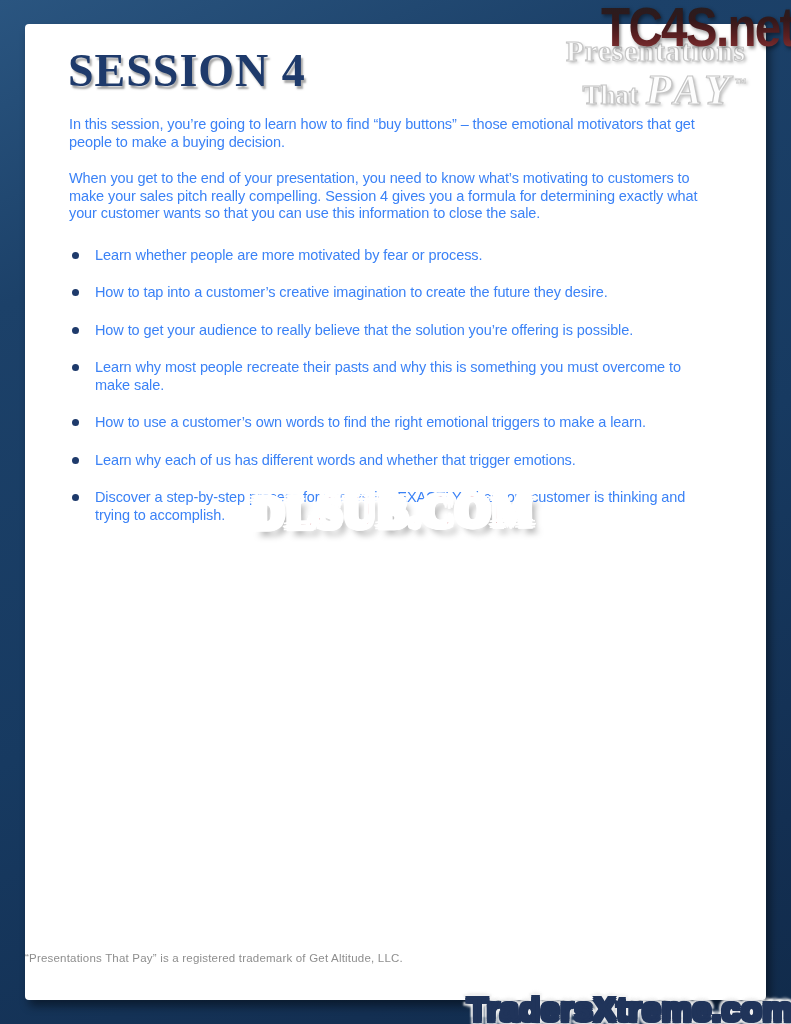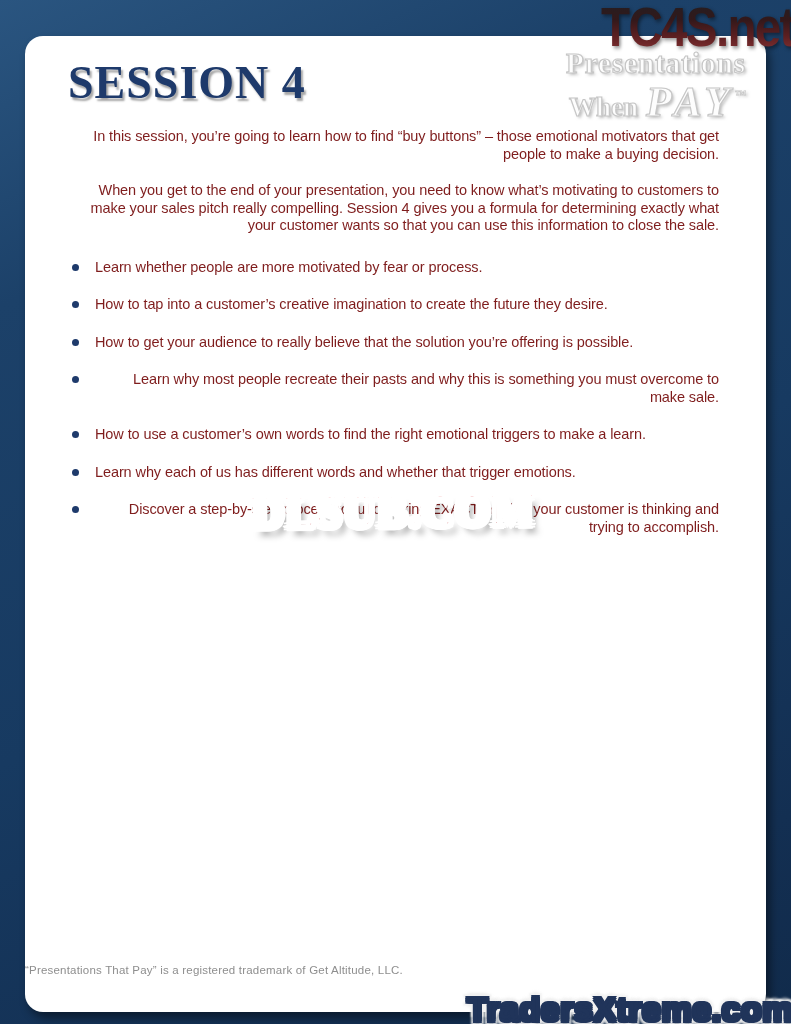--- a/index.html
+++ b/index.html
@@ -3,43 +3,42 @@
 <meta charset="utf-8">
 <style>
   html,body{margin:0;padding:0;background:#0f2846;}
   .stage{
     position:relative;width:791px;height:1024px;overflow:hidden;
     background:linear-gradient(155deg,#2a5580 0%,#1c4169 22%,#173a61 55%,#132f52 85%,#112b4b 100%);
     font-family:"Liberation Sans",sans-serif;
   }
   .card{
     position:absolute;left:25px;top:24px;width:741px;height:976px;
-    background:#ffffff;border-radius:18px;
+    background:#ffffff;border-radius:4px;
     box-shadow:4px 6px 10px rgba(0,0,0,0.45);
-    margin-top:12px;
   }
   .page-title{
     position:absolute;left:43px;top:20px;margin:0;
     font-family:"Liberation Serif",serif;font-weight:bold;font-size:46px;
     color:#1e3a6b;letter-spacing:1px;
     text-shadow:2px 3px 2px rgba(95,95,95,0.55);
   }
   .logo{
     position:absolute;top:12px;right:20px;text-align:right;line-height:1.05;
     font-family:"Liberation Serif",serif;font-weight:bold;color:#fdfdfd;
     -webkit-text-stroke:1.2px #c6c6c6;
     text-shadow:2px 2px 3px rgba(130,130,130,0.5);
   }
   .logo-line1{font-size:29px;letter-spacing:1px;}
   .logo-line2{font-size:27px;margin-top:2px;}
   .logo-brand{font-size:42px;letter-spacing:5px;margin-left:8px;font-style:italic;}
   .logo-tm{font-size:11px;vertical-align:18px;-webkit-text-stroke:0.6px #c6c6c6;}
   .content{
     position:absolute;left:44px;top:92px;width:650px;
-    font-size:14.5px;line-height:17.5px;letter-spacing:-0.1px;color:#7f1d1d;text-align:right;
+    font-size:14.5px;line-height:17.5px;letter-spacing:-0.1px;color:#3b82f6;
   }
   .content p{margin:0 0 19px 0;}
   .bullet-list{list-style:none;margin:24px 0 0 0;padding:0;}
   .bullet-list li{display:flex;margin:0 0 20px 0;}
   .dot{
     flex:0 0 auto;width:7px;height:7px;border-radius:50%;
     background:#1e3a6b;margin:5px 16px 0 3px;
   }
   .footer{
     position:absolute;left:0;bottom:36px;width:100%;text-align:left;
@@ -83,21 +82,21 @@
 <body>
 
 <div class="stage">
 
   <div class="card">
 
     <h1 class="page-title">SESSION 4</h1>
 
     <div class="logo">
       <div class="logo-line1">Presentations</div>
-      <div class="logo-line2"><span>When</span><span class="logo-brand">PAY</span><span class="logo-tm">™</span></div>
+      <div class="logo-line2"><span>That</span><span class="logo-brand">PAY</span><span class="logo-tm">™</span></div>
     </div>
 
     <div class="content">
       <p>In this session, you’re going to learn how to find “buy buttons” – those emotional motivators that get people to make a buying decision.</p>
       <p>When you get to the end of your presentation, you need to know what’s motivating to customers to make your sales pitch really compelling.  Session 4 gives you a formula for determining exactly what your customer wants so that you can use this information to close the sale.</p>
 
       <ul class="bullet-list">
         <li>
             <span class="dot"></span>
             <span>Learn whether people are more motivated by fear or process.</span>

